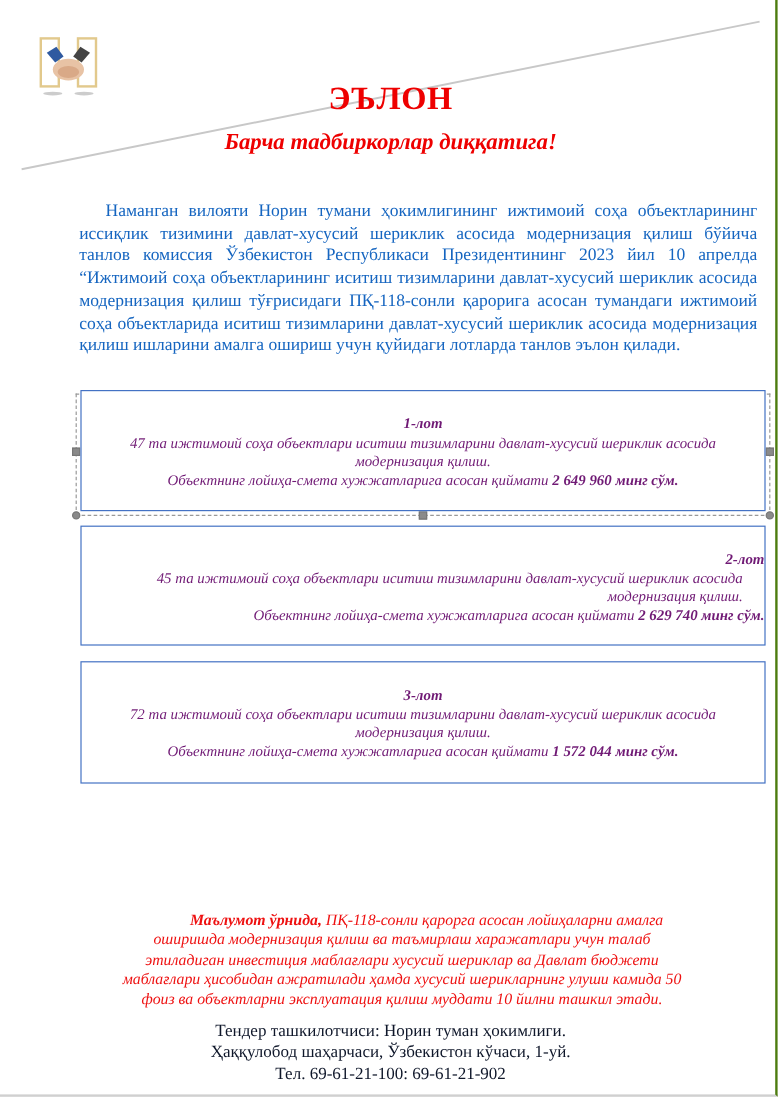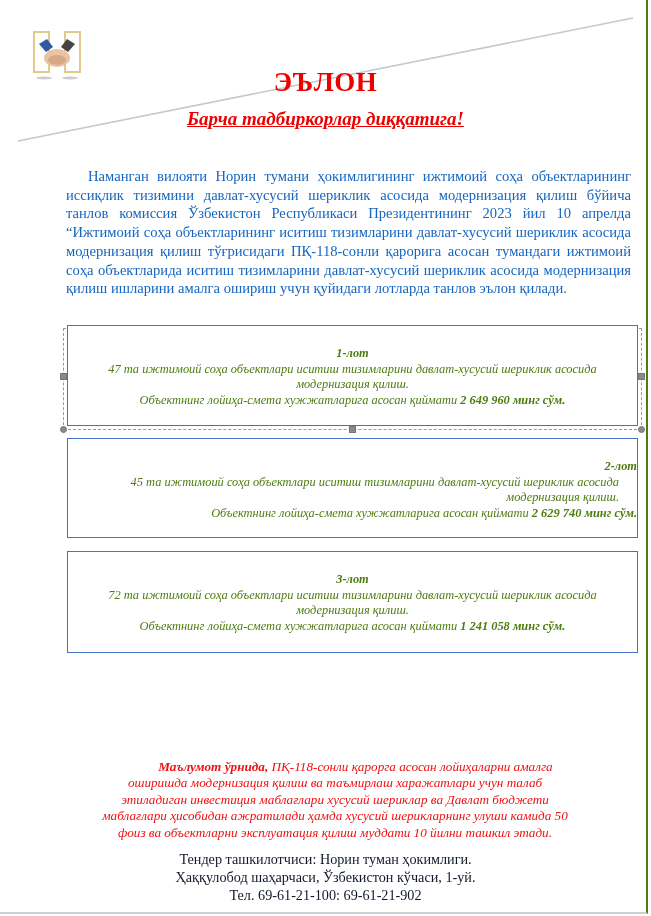--- a/index.html
+++ b/index.html
@@ -1,23 +1,23 @@
 <!DOCTYPE html>
 <html><head>
 <meta charset="utf-8">
 <style>
   html, body { margin:0; padding:0; }
   body { width:651px; height:916px; background:#ffffff; position:relative; overflow:hidden; font-family:"Liberation Serif", serif; }
   .page { position:absolute; left:0; top:0; width:646px; height:912px; background:#fff; border-right:2px solid #4d7c0f; border-bottom:2px solid #d0d0d0; }
   .diag { position:absolute; left:0; top:0; width:651px; height:160px; }
   .logo { position:absolute; left:31px; top:30px; width:52px; height:52px; }
   .title { position:absolute; left:0; width:651px; top:67px; text-align:center; color:#ee0000; font-weight:bold; font-size:27px; letter-spacing:0.5px; }
-  .subtitle { position:absolute; left:0; width:651px; top:108px; text-align:center; color:#ee0000; font-weight:bold; font-style:italic; font-size:19px;text-decoration:underline; }
+  .subtitle { position:absolute; left:0; width:651px; top:108px; text-align:center; color:#ee0000; font-weight:bold; font-style:italic; font-size:19px; }
   .intro { position:absolute; left:66px; top:167px; width:565px; color:#1565c0; font-size:14.6px; line-height:18.7px; text-align:justify; text-indent:22px; }
-  .lot { position:absolute; left:67px; width:571px; border:1px solid #4472c4; background:#fff; text-align:center; font-style:italic; font-size:12.4px; line-height:15.5px; color:#4d7c0f; box-sizing:border-box; }
+  .lot { position:absolute; left:67px; width:571px; border:1px solid #4472c4; background:#fff; text-align:center; font-style:italic; font-size:12.4px; line-height:15.5px; color:#701a75; box-sizing:border-box; }
   .lot .inner { padding-top:20px; }
   .lot b { font-weight:bold; }
   .sel-frame { position:absolute; left:63px; top:328px; width:579px; height:102px; border:1px dashed #999; box-sizing:border-box; }
   .handle { position:absolute; width:7px; height:7px; background:#8a8a8a; border:1px solid #777; box-sizing:border-box; }
   .handle.round { border-radius:50%; }
   .note { position:absolute; left:95px; top:759px; width:480px; text-align:center; color:#ee1111; font-style:italic; font-size:13.2px; line-height:16.4px; }
   .note b { font-weight:bold;margin-left:41px; }
   .footer { position:absolute; left:0; width:651px; top:850px; text-align:center; color:#0f172a; font-size:14.2px; line-height:18px; }
 </style>
 </head>
@@ -67,21 +67,21 @@
       <div><b>2-лот</b></div>
       <div style="padding:0 18px;">45 та ижтимоий соҳа объектлари иситиш тизимларини давлат-хусусий шериклик асосида модернизация қилиш.</div>
       <div><span>Объектнинг лойиҳа-смета хужжатларига асосан қиймати</span> <b>2 629 740 минг сўм.</b></div>
     </div>
   </div>
 
   <div class="lot" style="top:551px;height:102px;">
     <div class="inner">
       <div><b>3-лот</b></div>
       <div style="padding:0 18px;">72 та ижтимоий соҳа объектлари иситиш тизимларини давлат-хусусий шериклик асосида модернизация қилиш.</div>
-      <div><span>Объектнинг лойиҳа-смета хужжатларига асосан қиймати</span> <b>1 241 058 минг сўм.</b></div>
+      <div><span>Объектнинг лойиҳа-смета хужжатларига асосан қиймати</span> <b>1 572 044 минг сўм.</b></div>
     </div>
   </div>
 
   <div class="note">
     <b>Маълумот ўрнида,</b>
     <span>ПҚ-118-сонли қарорга асосан лойиҳаларни амалга оширишда модернизация қилиш ва таъмирлаш харажатлари учун талаб этиладиган инвестиция маблағлари хусусий шериклар ва Давлат бюджети маблағлари ҳисобидан ажратилади ҳамда хусусий шерикларнинг улуши камида 50 фоиз ва объектларни эксплуатация қилиш муддати 10 йилни ташкил этади.</span>
   </div>
 
   <div class="footer">
     <div>Тендер ташкилотчиси: Норин туман ҳокимлиги.</div>

